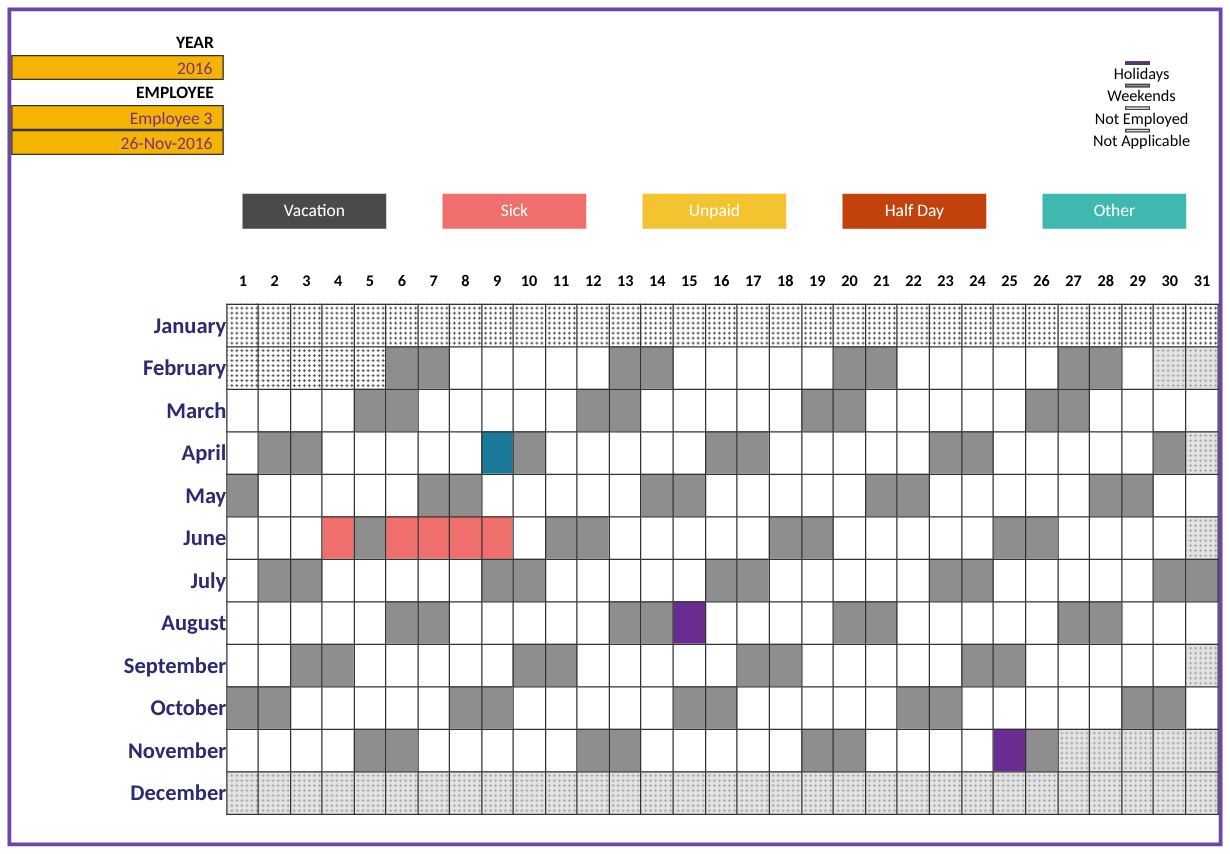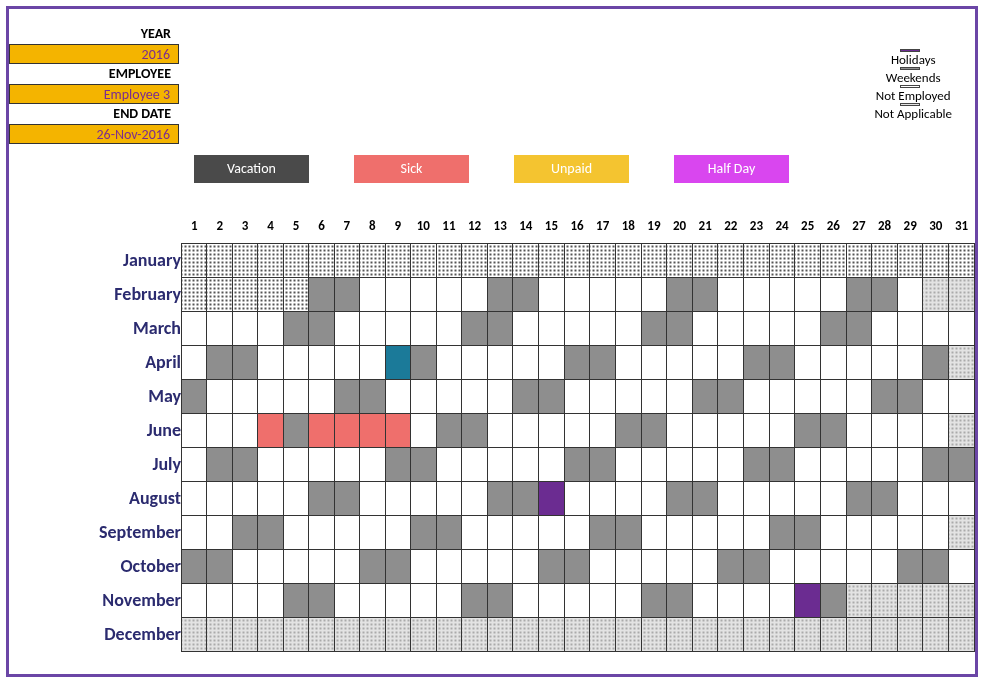--- a/index.html
+++ b/index.html
@@ -19,21 +19,21 @@
   .sw-weekend { background:#8e8e8e; }
   .sw-notemp { background:#fff; background-image:radial-gradient(#333 1px, transparent 1px); background-size:4px 4px; background-position:1px 1px; }
   .sw-notapp { background:#e3e3e3; background-image:radial-gradient(#999 1px, transparent 1px); background-size:4px 4px; background-position:1px 1px; }
 
   
   .typebar { position:absolute; left:185px; top:146px; display:flex; gap:45px; }
   .typebar .pill { width:115px; height:28px; line-height:28px; text-align:center; color:#fff; font-size:14px; font-weight:500; }
   .pill-vac { background:#4a4a4a; }
   .pill-sick { background:#ef6f6c; }
   .pill-unpaid { background:#f4c430; }
-  .pill-half { background:#d946ef; }
+  .pill-half { background:#c2410c; }
   .pill-other { background:#3fb8af; }
 
   
   .cal { position:absolute; left:90px; top:200px; }
   .cal table { border-collapse:collapse; }
   .cal th, .cal td { padding:0; }
   .daynum { width:26px; height:20px; text-align:center; font-weight:bold; font-size:13px; }
   .monthlabel { width:82px; text-align:right; padding-right:6px; font-weight:bold; font-size:18px; color:#2b2b6f; height:34px; }
   .cell { width:26px; height:34px; border:1px solid #333; background:#fff; }
   .weekend { background:#8e8e8e; }
@@ -46,21 +46,20 @@
 </head>
 <body>
 
 <div class="frame">
 
   <div class="panel">
     <div class="label">YEAR</div>
     <div class="value">2016</div>
     <div class="label">EMPLOYEE</div>
     <div class="value">Employee 3</div>
-    <div class="label">END DATE</div>
     <div class="value">26-Nov-2016</div>
   </div>
 
   <div class="legend-r">
     <div class="row">
         <div class="sw sw-holiday"></div>
         <span>Holidays</span>
       </div>
     <div class="row">
         <div class="sw sw-weekend"></div>
@@ -74,20 +73,21 @@
         <div class="sw sw-notapp"></div>
         <span>Not Applicable</span>
       </div>
   </div>
 
   <div class="typebar">
     <div class="pill pill-vac">Vacation</div>
     <div class="pill pill-sick">Sick</div>
     <div class="pill pill-unpaid">Unpaid</div>
     <div class="pill pill-half">Half Day</div>
+    <div class="pill pill-other">Other</div>
   </div>
 
   <div class="cal">
     <table id="cal-table">
         <tbody>
           <tr>
             <th class="monthlabel"></th>
             <th class="daynum">1</th>
             <th class="daynum">2</th>
             <th class="daynum">3</th>

